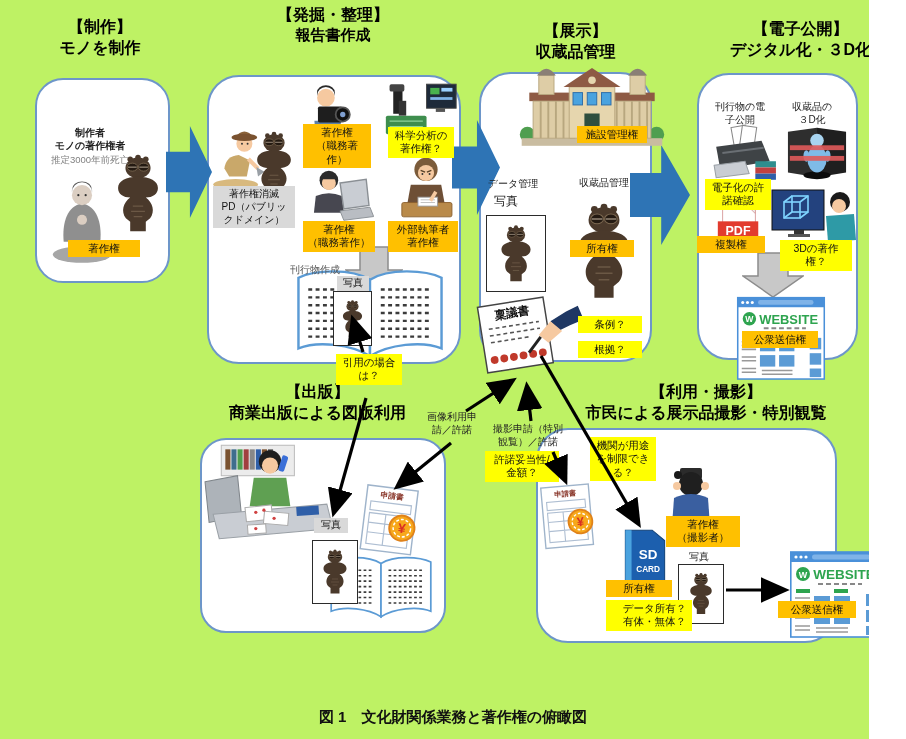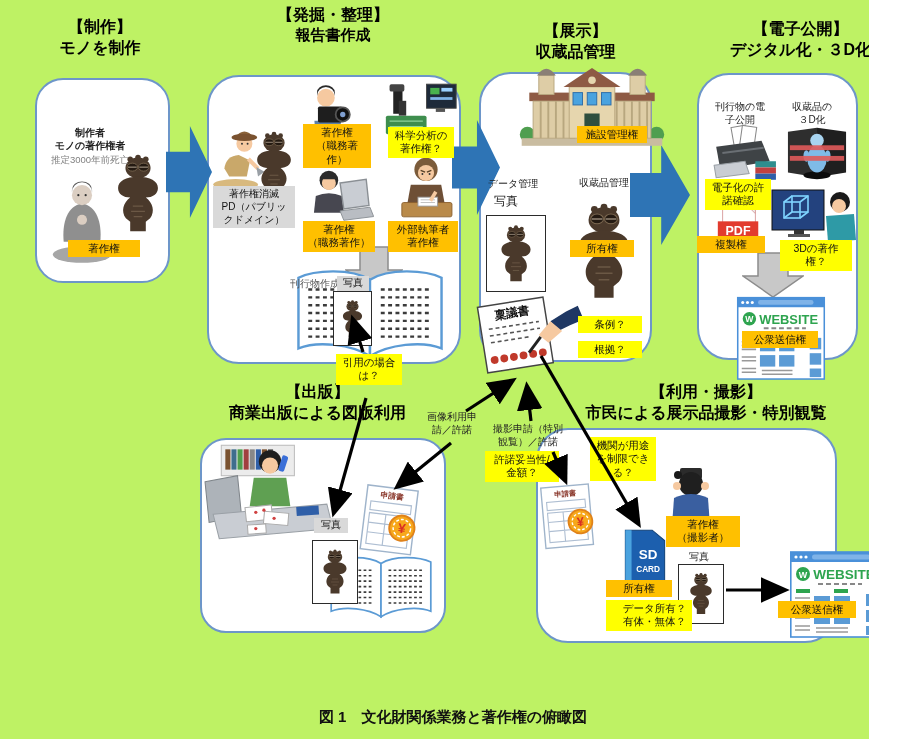--- a/index.html
+++ b/index.html
@@ -177,21 +177,21 @@
       <circle cx="39" cy="20" r="1.1" fill="#333"></circle>
     <path d="M18,32 L52,32 L56,54 L14,54 Z" fill="#6E4F36"></path>
     <rect x="8" y="52" width="56" height="16" rx="2" fill="#B98A4A" stroke="#8a5f2e"></rect>
     <rect x="26" y="46" width="22" height="10" fill="#fff" stroke="#999"></rect>
     <path d="M29,49 h16 M29,52 h16" stroke="#bbb" stroke-width="1"></path>
     <line x1="46" y1="40" x2="40" y2="50" stroke="#F6C9A0" stroke-width="4"></line>
   </svg>
   <div class="lbl or" style="left:388px;top:221px;width:70px;">外部執筆者
 著作権</div>
 
-  <div class="txt" style="left:283px;top:263px;width:64px;color:#555;font-size:10px;margin-top:14px;">刊行物作成</div>
+  <div class="txt" style="left:283px;top:263px;width:64px;color:#555;font-size:10px;">刊行物作成</div>
   <svg class="ill" style="left:286px;top:266px;" width="168" height="98">
       <use href="#book"></use>
     </svg>
   <div class="lbl gy" style="left:337px;top:276px;width:32px;padding:1px 2px;font-size:10px;z-index:3;">写真</div>
   <div class="frame" style="left:333px;top:291px;width:37px;height:53px;">
     <svg width="25" height="42">
         <use href="#dogu"></use>
       </svg>
   </div>
   <div class="lbl yw" style="left:336px;top:354px;width:66px;z-index:4;">引用の場合

